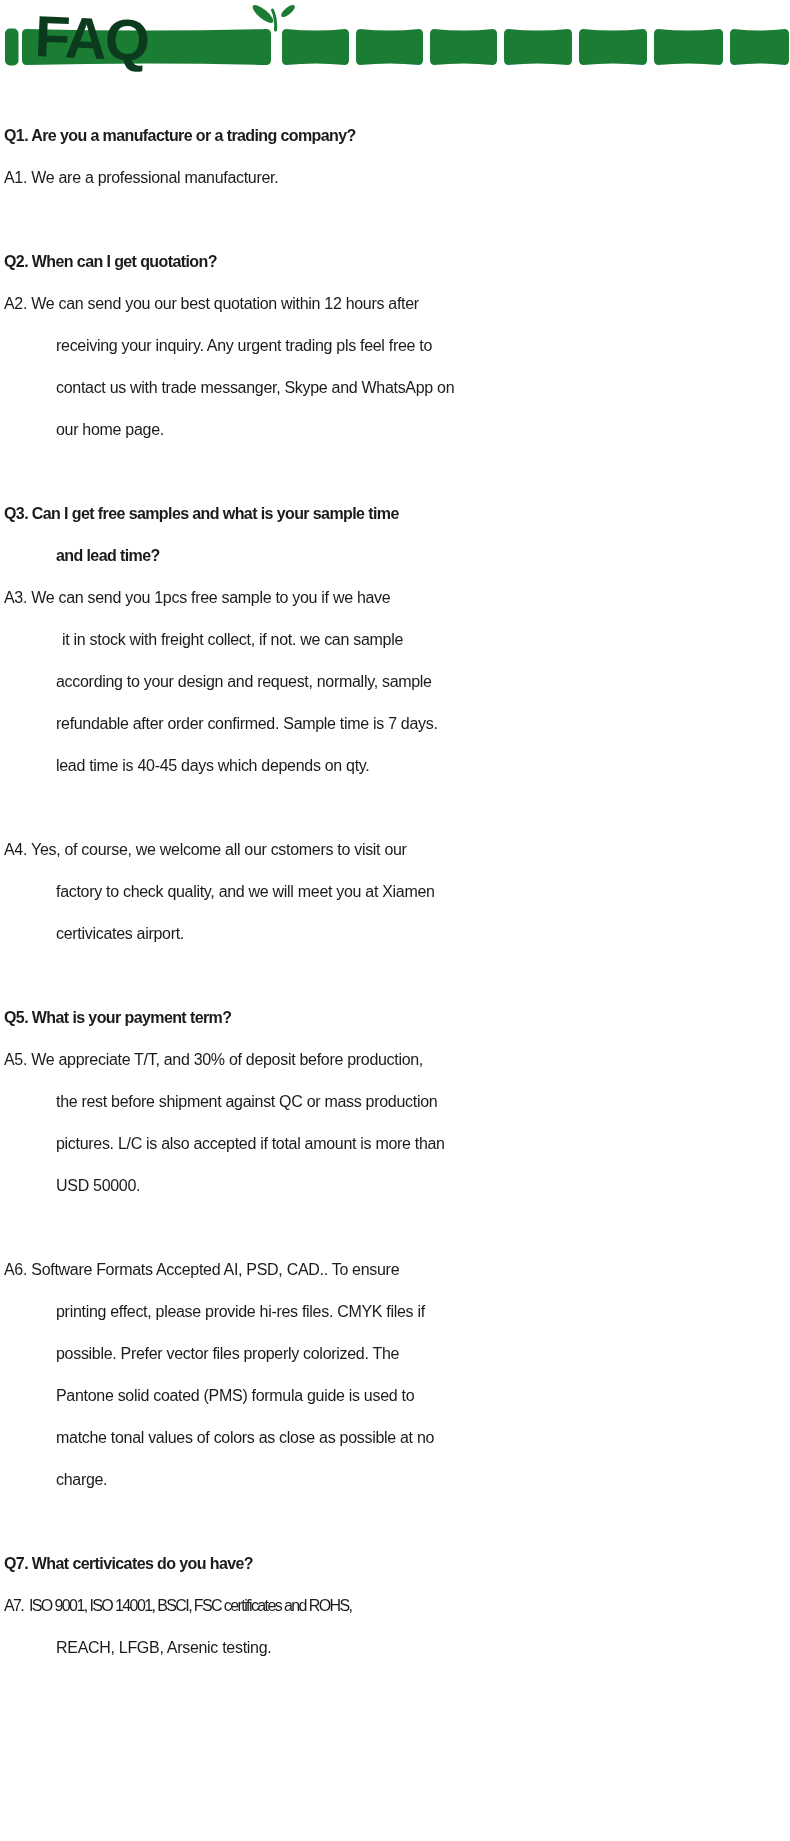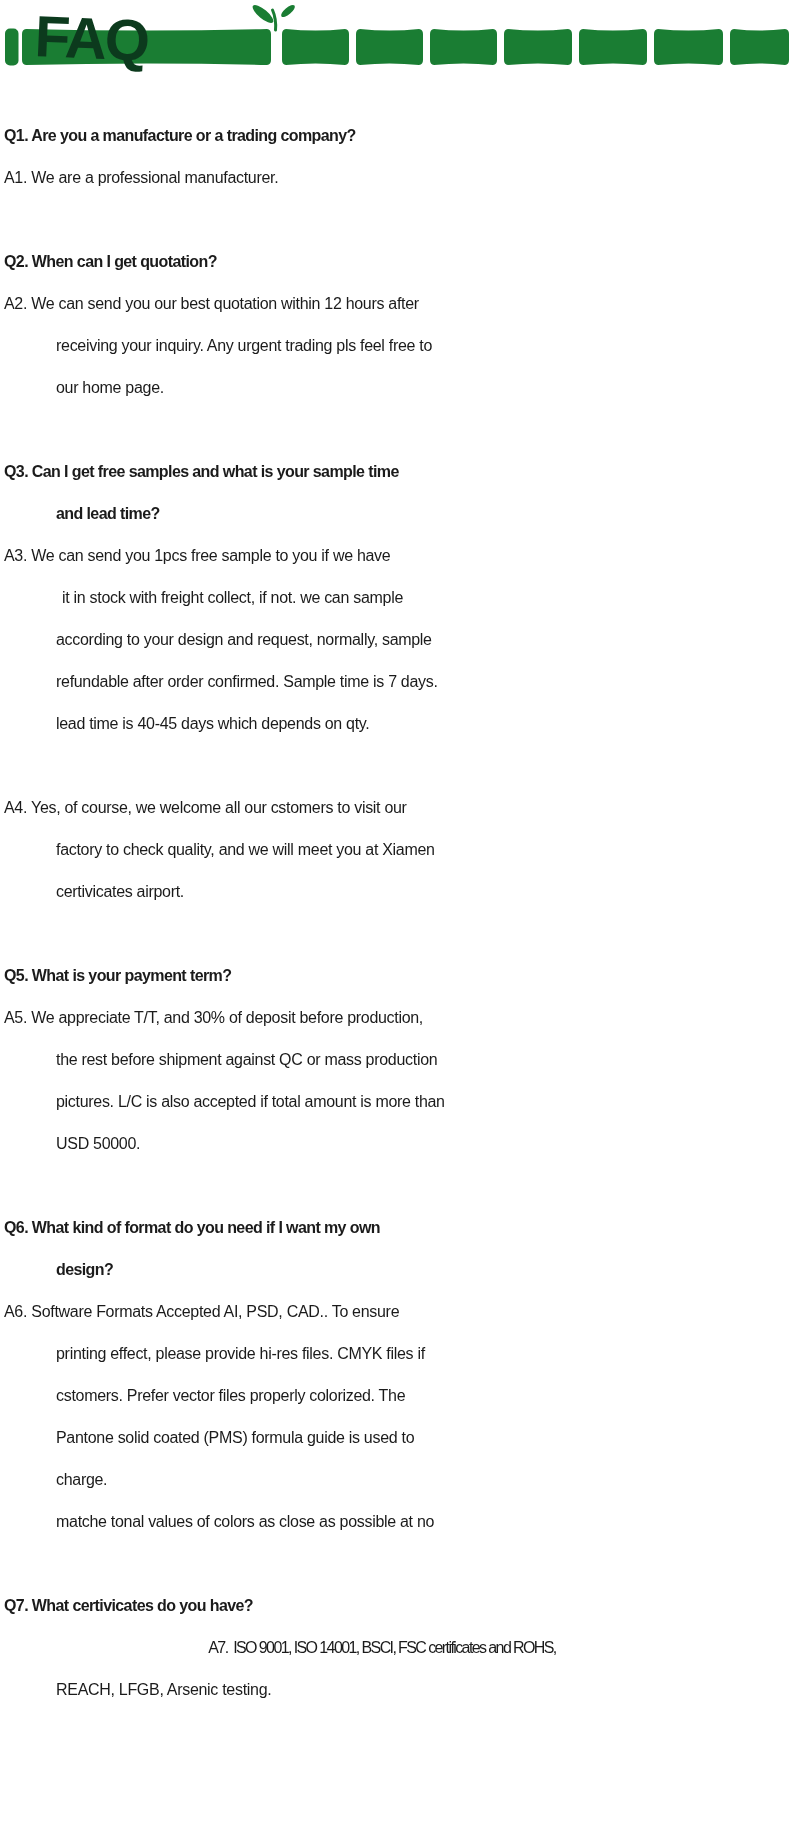--- a/index.html
+++ b/index.html
@@ -26,21 +26,21 @@
   .qa{margin-bottom:42px;}
   .line{
     white-space:pre;
     line-height:42px;
     font-size:16px;
     letter-spacing:-0.3px;
   }
   .q .line{font-weight:bold;letter-spacing:-0.6px;}
   .cont{padding-left:52px;}
   .cont2{padding-left:58px;}
-  .tight{letter-spacing:-1.6px;text-align:center;}
+  .tight{letter-spacing:-1.6px;}
 </style>
 </head>
 <body>
 
 <header>
   <svg class="banner" width="790" height="78" viewBox="0 0 790 78">
 
     <g>
       <rect class="bamboo" x="5" y="28.5" width="13.5" height="37" rx="5"></rect>
       <path class="bamboo" d="M26 29 Q146.5 32 267 29 Q271 29.5 271 34 L271 60 Q271 64.5 267 65 Q146.5 62 26 65 Q22 64.5 22 60 L22 34 Q22 29.5 26 29 Z"></path>
@@ -72,20 +72,21 @@
     </div>
   </section>
 
   <section class="qa">
     <div class="q">
       <div class="line">Q2. When can I get quotation?</div>
     </div>
     <div class="a">
       <div class="line">A2. We can send you our best quotation within 12 hours after</div>
       <div class="line cont">receiving your inquiry. Any urgent trading pls feel free to</div>
+      <div class="line cont">contact us with trade messanger, Skype and WhatsApp on</div>
       <div class="line cont">our home page.</div>
     </div>
   </section>
 
   <section class="qa">
     <div class="q">
       <div class="line">Q3. Can I get free samples and what is your sample time</div>
       <div class="line cont">and lead time?</div>
     </div>
     <div class="a">
@@ -111,31 +112,27 @@
     </div>
     <div class="a">
       <div class="line">A5. We appreciate T/T, and 30% of deposit before production,</div>
       <div class="line cont">the rest before shipment against QC or mass production</div>
       <div class="line cont">pictures. L/C is also accepted if total amount is more than</div>
       <div class="line cont">USD 50000.</div>
     </div>
   </section>
 
   <section class="qa">
-    <div class="q">
-      <div class="line">Q6. What kind of format do you need if I want my own</div>
-      <div class="line cont">design?</div>
-    </div>
     <div class="a">
       <div class="line">A6. Software Formats Accepted AI, PSD, CAD.. To ensure</div>
       <div class="line cont">printing effect, please provide hi-res files. CMYK files if</div>
-      <div class="line cont">cstomers. Prefer vector files properly colorized. The</div>
+      <div class="line cont">possible. Prefer vector files properly colorized. The</div>
       <div class="line cont">Pantone solid coated (PMS) formula guide is used to</div>
+      <div class="line cont">matche tonal values of colors as close as possible at no</div>
       <div class="line cont">charge.</div>
-      <div class="line cont">matche tonal values of colors as close as possible at no</div>
     </div>
   </section>
 
   <section class="qa">
     <div class="q">
       <div class="line">Q7. What certivicates do you have?</div>
     </div>
     <div class="a">
       <div class="line tight">A7.  ISO 9001, ISO 14001, BSCI, FSC certificates and ROHS,</div>
       <div class="line cont">REACH, LFGB, Arsenic testing.</div>

